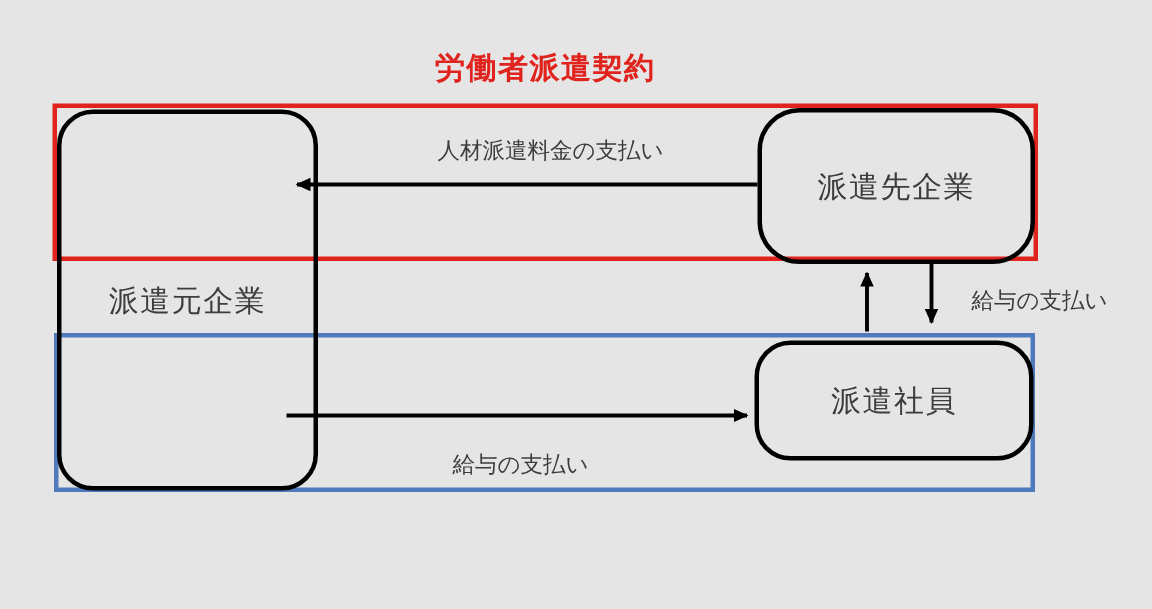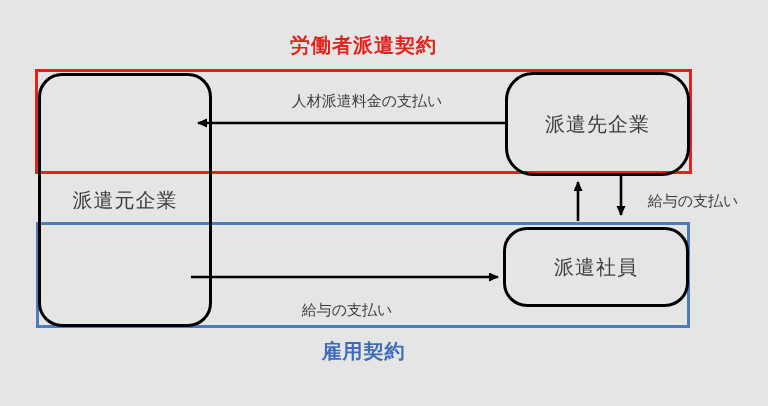--- a/index.html
+++ b/index.html
@@ -81,15 +81,14 @@
     <line x1="621" y1="176" x2="621" y2="215" stroke="#000000" stroke-width="2.6" marker-end="url(#ah)"></line>
   </svg>
 
   <div class="arrow-label label-fee">人材派遣料金の支払い</div>
 
 
   <div class="arrow-label label-command">給与の支払い</div>
 
   <div class="arrow-label label-salary">給与の支払い</div>
 
-  <div class="diagram-title bottom">雇用契約</div>
 
 </div>
 
 </body></html>

